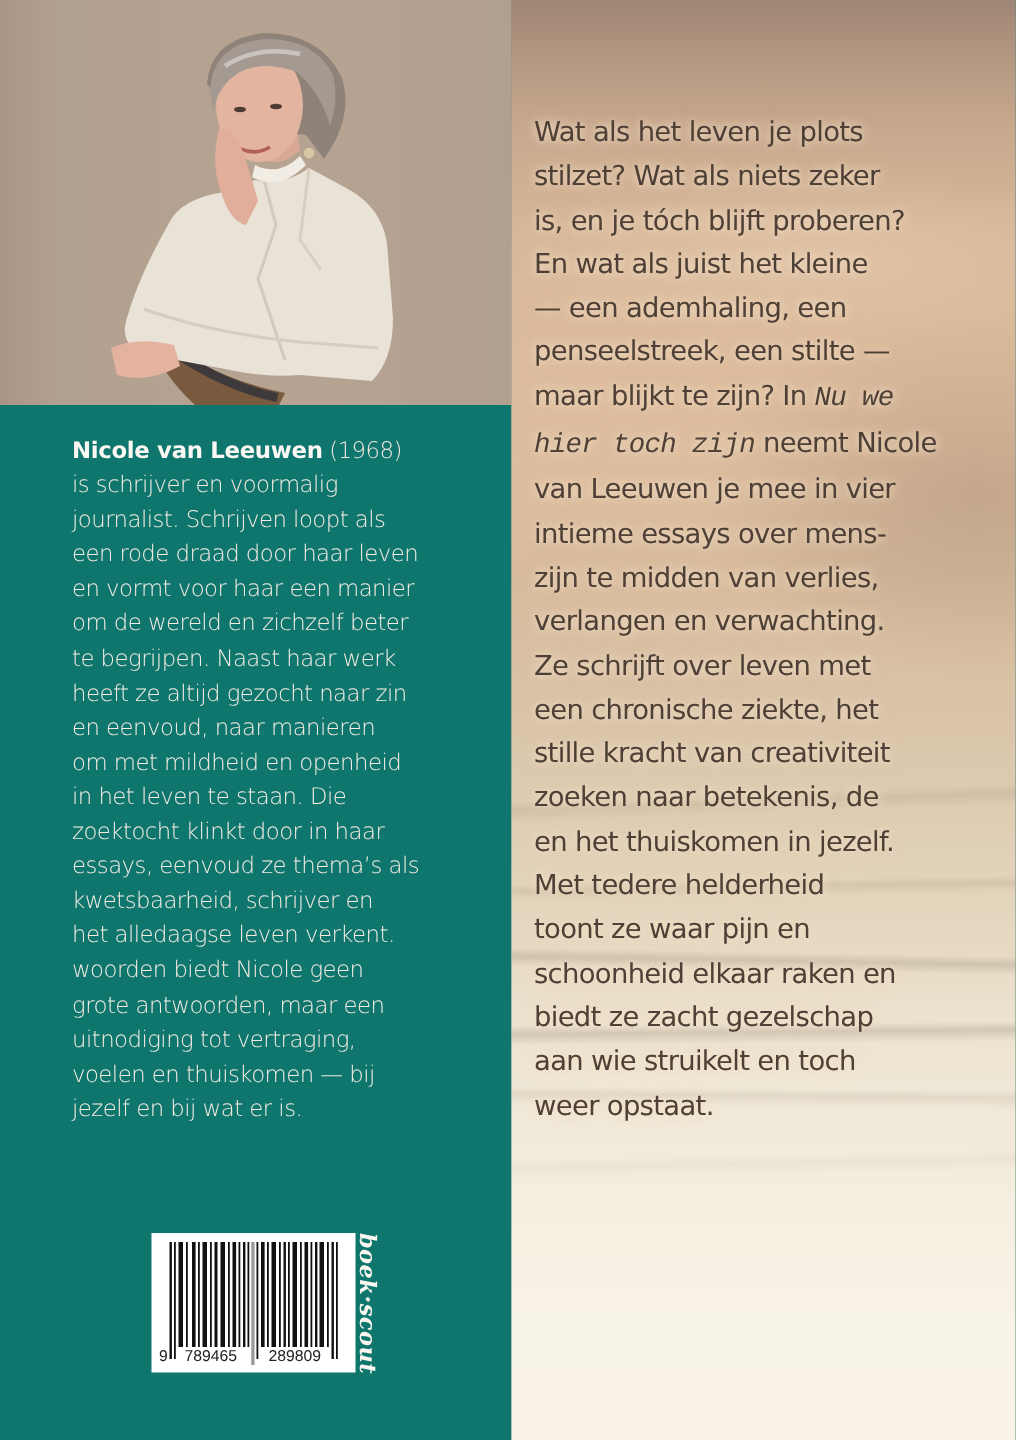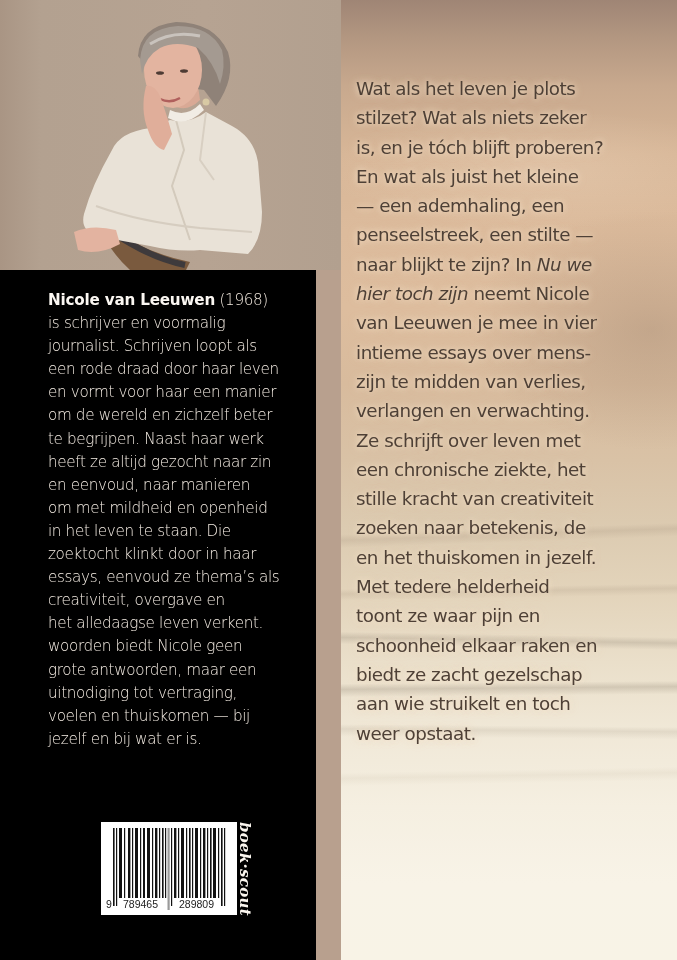--- a/index.html
+++ b/index.html
@@ -3,22 +3,22 @@
   <meta charset="utf-8">
   <style>
     html, body { margin: 0; padding: 0; }
     body {
       width: 677px; height: 960px; overflow: hidden; position: relative;
       background: #b8a08e;
       font-family: "DejaVu Sans", sans-serif;
     }
     
     .left-panel {
-      position: absolute; left: 0; top: 0; width: 316px; height: 960px;
-      background: #000000;
+      position: absolute; left: 0; top: 0; width: 341px; height: 960px;
+      background: #0f766e;
     }
     .photo {
       position: absolute; left: 0; top: 0; width: 341px; height: 270px;
       background: linear-gradient(90deg, #a99584 0%, #b3a190 12%, #b6a392 60%, #b2a08f 100%);
       overflow: hidden;
     }
     .photo svg { position: absolute; left: 0; top: 0; }
     .bio {
       position: absolute; left: 48px; top: 289px; width: 290px;
       font-family: "DejaVu Sans", sans-serif;
@@ -76,21 +76,21 @@
         linear-gradient(179deg, rgba(0,0,0,0) 80%, rgba(180,165,140,0.12) 80.6%, rgba(0,0,0,0) 81.4%);
     }
     .blurb {
       position: absolute; left: 15px; top: 74px; width: 320px;
       font-family: "DejaVu Sans", sans-serif;
       font-size: 18.3px; line-height: 29.3px; color: #4e4036;
       letter-spacing: -0.45px;
       text-shadow: 0 0 6px rgba(245,225,200,0.9), 0 0 10px rgba(245,225,200,0.7);
     }
     .blurb .line { display: block; white-space: nowrap; }
-    .blurb .title-italic { font-style: italic; }
+    .blurb .title-italic { font-style: italic; font-family: Liberation Mono, monospace; }
   </style>
 </head>
 <body>
 
 <div class="left-panel">
 
   <div class="photo">
     <svg width="341" height="270" viewBox="0 0 341 270">
 
       <path d="M103 222 Q140 252 190 262 L186 270 L130 270 Q108 250 100 226 Z" fill="#7a5a3e"></path>
@@ -131,21 +131,21 @@
     <span class="line">een rode draad door haar leven</span>
     <span class="line">en vormt voor haar een manier</span>
     <span class="line">om de wereld en zichzelf beter</span>
     <span class="line">te begrijpen. Naast haar werk</span>
     <span class="line">heeft ze altijd gezocht naar zin</span>
     <span class="line">en eenvoud, naar manieren</span>
     <span class="line">om met mildheid en openheid</span>
     <span class="line">in het leven te staan. Die</span>
     <span class="line">zoektocht klinkt door in haar</span>
     <span class="line">essays, eenvoud ze thema’s als</span>
-    <span class="line">creativiteit, overgave en</span>
+    <span class="line">kwetsbaarheid, schrijver en</span>
     <span class="line">het alledaagse leven verkent.</span>
     <span class="line">woorden biedt Nicole geen</span>
     <span class="line">grote antwoorden, maar een</span>
     <span class="line">uitnodiging tot vertraging,</span>
     <span class="line">voelen en thuiskomen — bij</span>
     <span class="line">jezelf en bij wat er is.</span>
   </div>
 
   <div class="barcode">
     <svg width="136" height="93" viewBox="0 0 136 93">
@@ -202,21 +202,21 @@
   <div class="haze"></div>
   <div class="streaks"></div>
 
   <div class="blurb">
     <span class="line">Wat als het leven je plots</span>
     <span class="line">stilzet? Wat als niets zeker</span>
     <span class="line">is, en je tóch blijft proberen?</span>
     <span class="line">En wat als juist het kleine</span>
     <span class="line">— een ademhaling, een</span>
     <span class="line">penseelstreek, een stilte —</span>
-    <span class="line"><span>naar blijkt te zijn? In </span><span class="title-italic">Nu we</span></span>
+    <span class="line"><span>maar blijkt te zijn? In </span><span class="title-italic">Nu we</span></span>
     <span class="line"><span class="title-italic">hier toch zijn</span><span> neemt Nicole</span></span>
     <span class="line">van Leeuwen je mee in vier</span>
     <span class="line">intieme essays over mens-</span>
     <span class="line">zijn te midden van verlies,</span>
     <span class="line">verlangen en verwachting.</span>
     <span class="line">Ze schrijft over leven met</span>
     <span class="line">een chronische ziekte, het</span>
     <span class="line">stille kracht van creativiteit</span>
     <span class="line">zoeken naar betekenis, de</span>
     <span class="line">en het thuiskomen in jezelf.</span>

